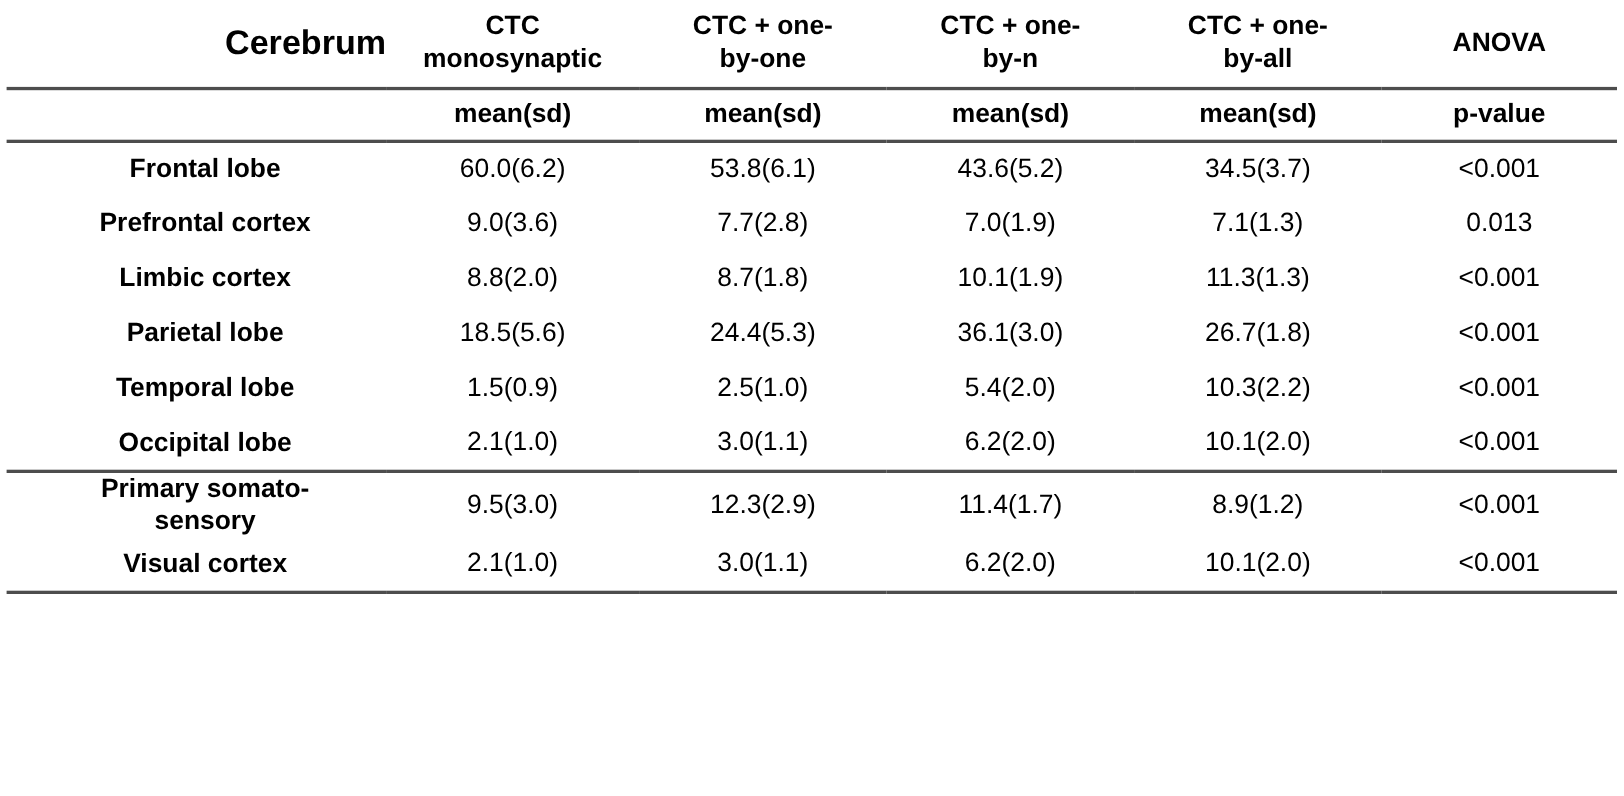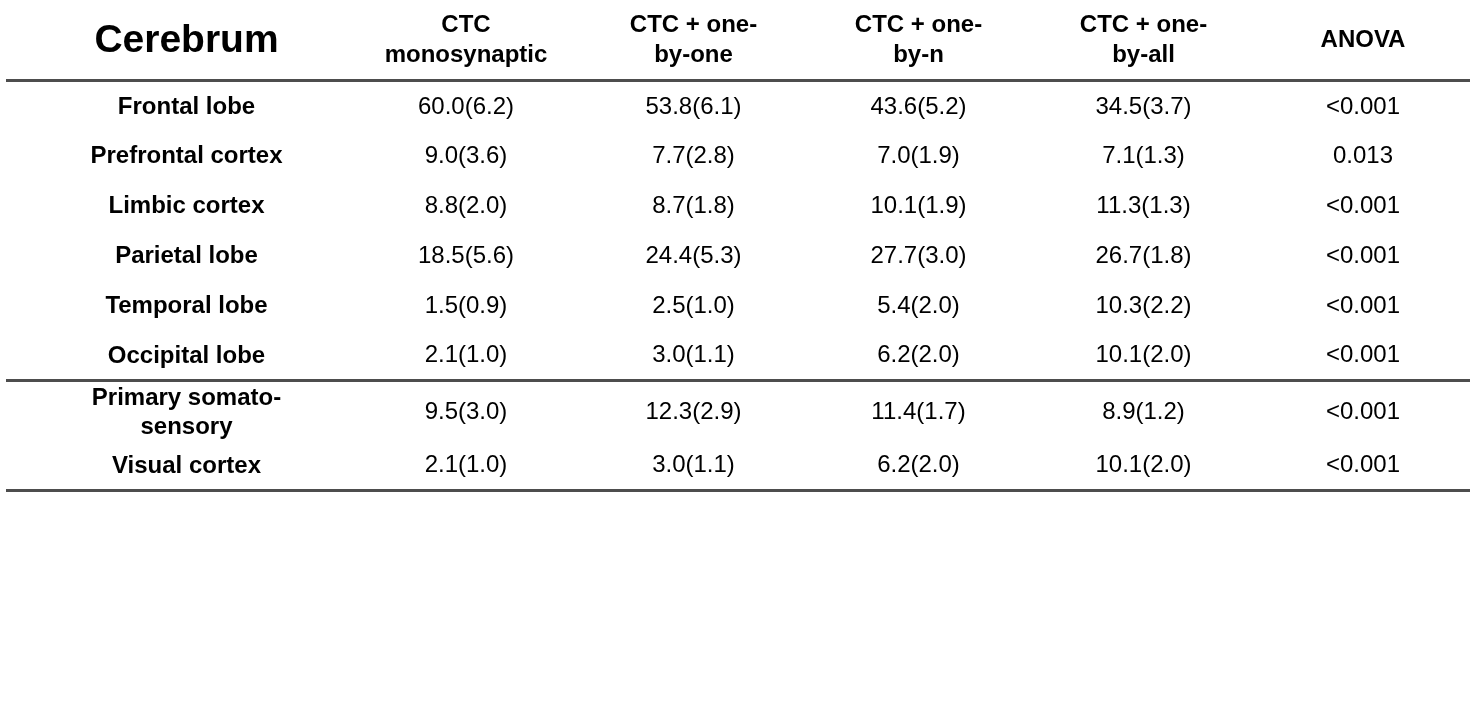--- a/index.html
+++ b/index.html
@@ -38,22 +38,22 @@
     height: 80px;
     border-bottom: 3px solid #4d4d4d;
     font-weight: bold;
   }
   thead tr.sub th {
     height: 48px;
     border-bottom: 3px solid #4d4d4d;
     font-weight: bold;
   }
   .title-cell {
-    font-size: 39px;
-    text-align: center;
+    font-size: 31px;
+    text-align: right;
     padding-left: 16px;
     font-weight: bold;
     vertical-align: middle;
   }
   .col-head {
     text-align: center;
     white-space: pre-line;
     line-height: 1.25;
   }
   tbody th.row-label {
@@ -97,20 +97,28 @@
         <th class="col-head">CTC
 monosynaptic</th>
         <th class="col-head">CTC + one-
 by-one</th>
         <th class="col-head">CTC + one-
 by-n</th>
         <th class="col-head">CTC + one-
 by-all</th>
         <th class="col-head">ANOVA</th>
       </tr>
+      <tr class="sub">
+        <th></th>
+        <th class="col-head">mean(sd)</th>
+        <th class="col-head">mean(sd)</th>
+        <th class="col-head">mean(sd)</th>
+        <th class="col-head">mean(sd)</th>
+        <th class="col-head">p-value</th>
+      </tr>
     </thead>
     <tbody>
       <tr>
         <th class="row-label">Frontal lobe</th>
         <td>60.0(6.2)</td>
         <td>53.8(6.1)</td>
         <td>43.6(5.2)</td>
         <td>34.5(3.7)</td>
         <td>&lt;0.001</td>
       </tr>
@@ -127,21 +135,21 @@
         <td>8.8(2.0)</td>
         <td>8.7(1.8)</td>
         <td>10.1(1.9)</td>
         <td>11.3(1.3)</td>
         <td>&lt;0.001</td>
       </tr>
       <tr>
         <th class="row-label">Parietal lobe</th>
         <td>18.5(5.6)</td>
         <td>24.4(5.3)</td>
-        <td>27.7(3.0)</td>
+        <td>36.1(3.0)</td>
         <td>26.7(1.8)</td>
         <td>&lt;0.001</td>
       </tr>
       <tr>
         <th class="row-label">Temporal lobe</th>
         <td>1.5(0.9)</td>
         <td>2.5(1.0)</td>
         <td>5.4(2.0)</td>
         <td>10.3(2.2)</td>
         <td>&lt;0.001</td>

